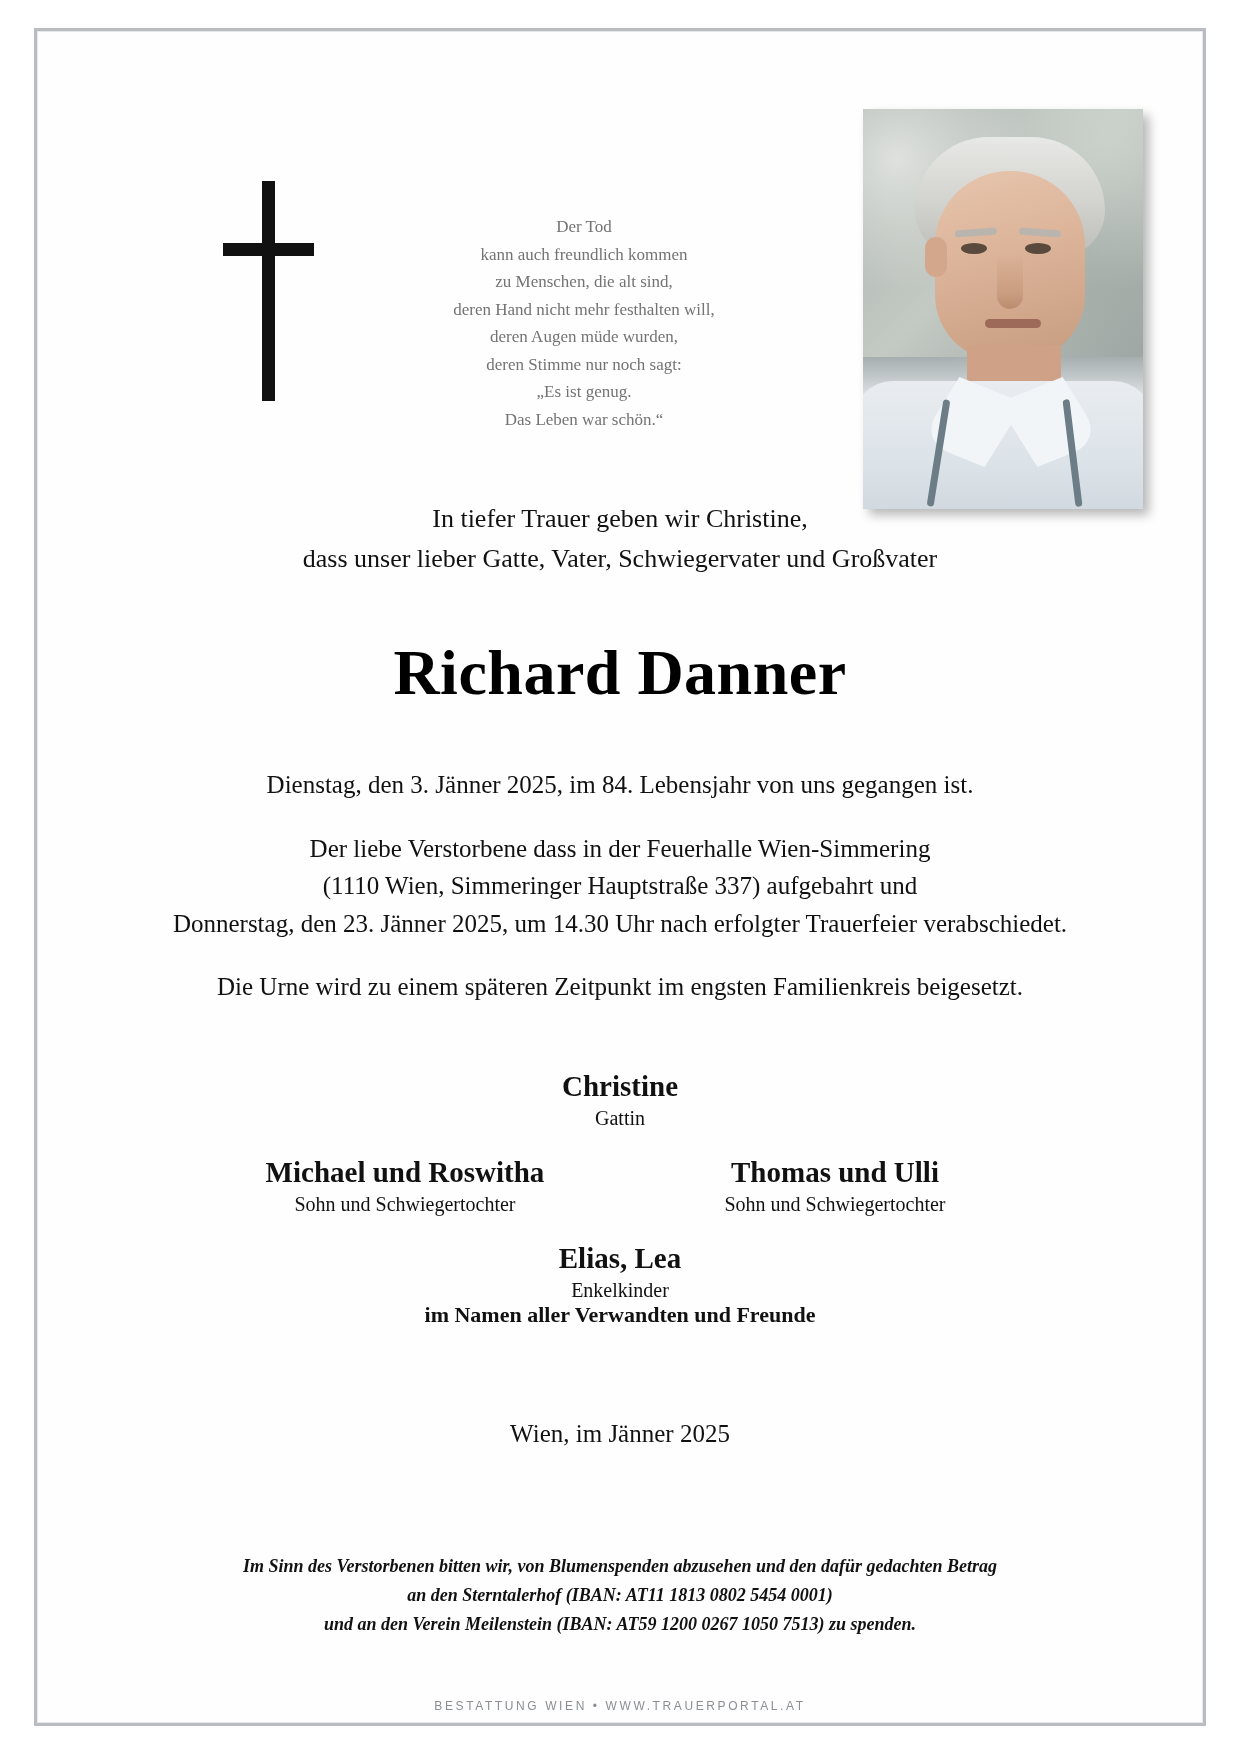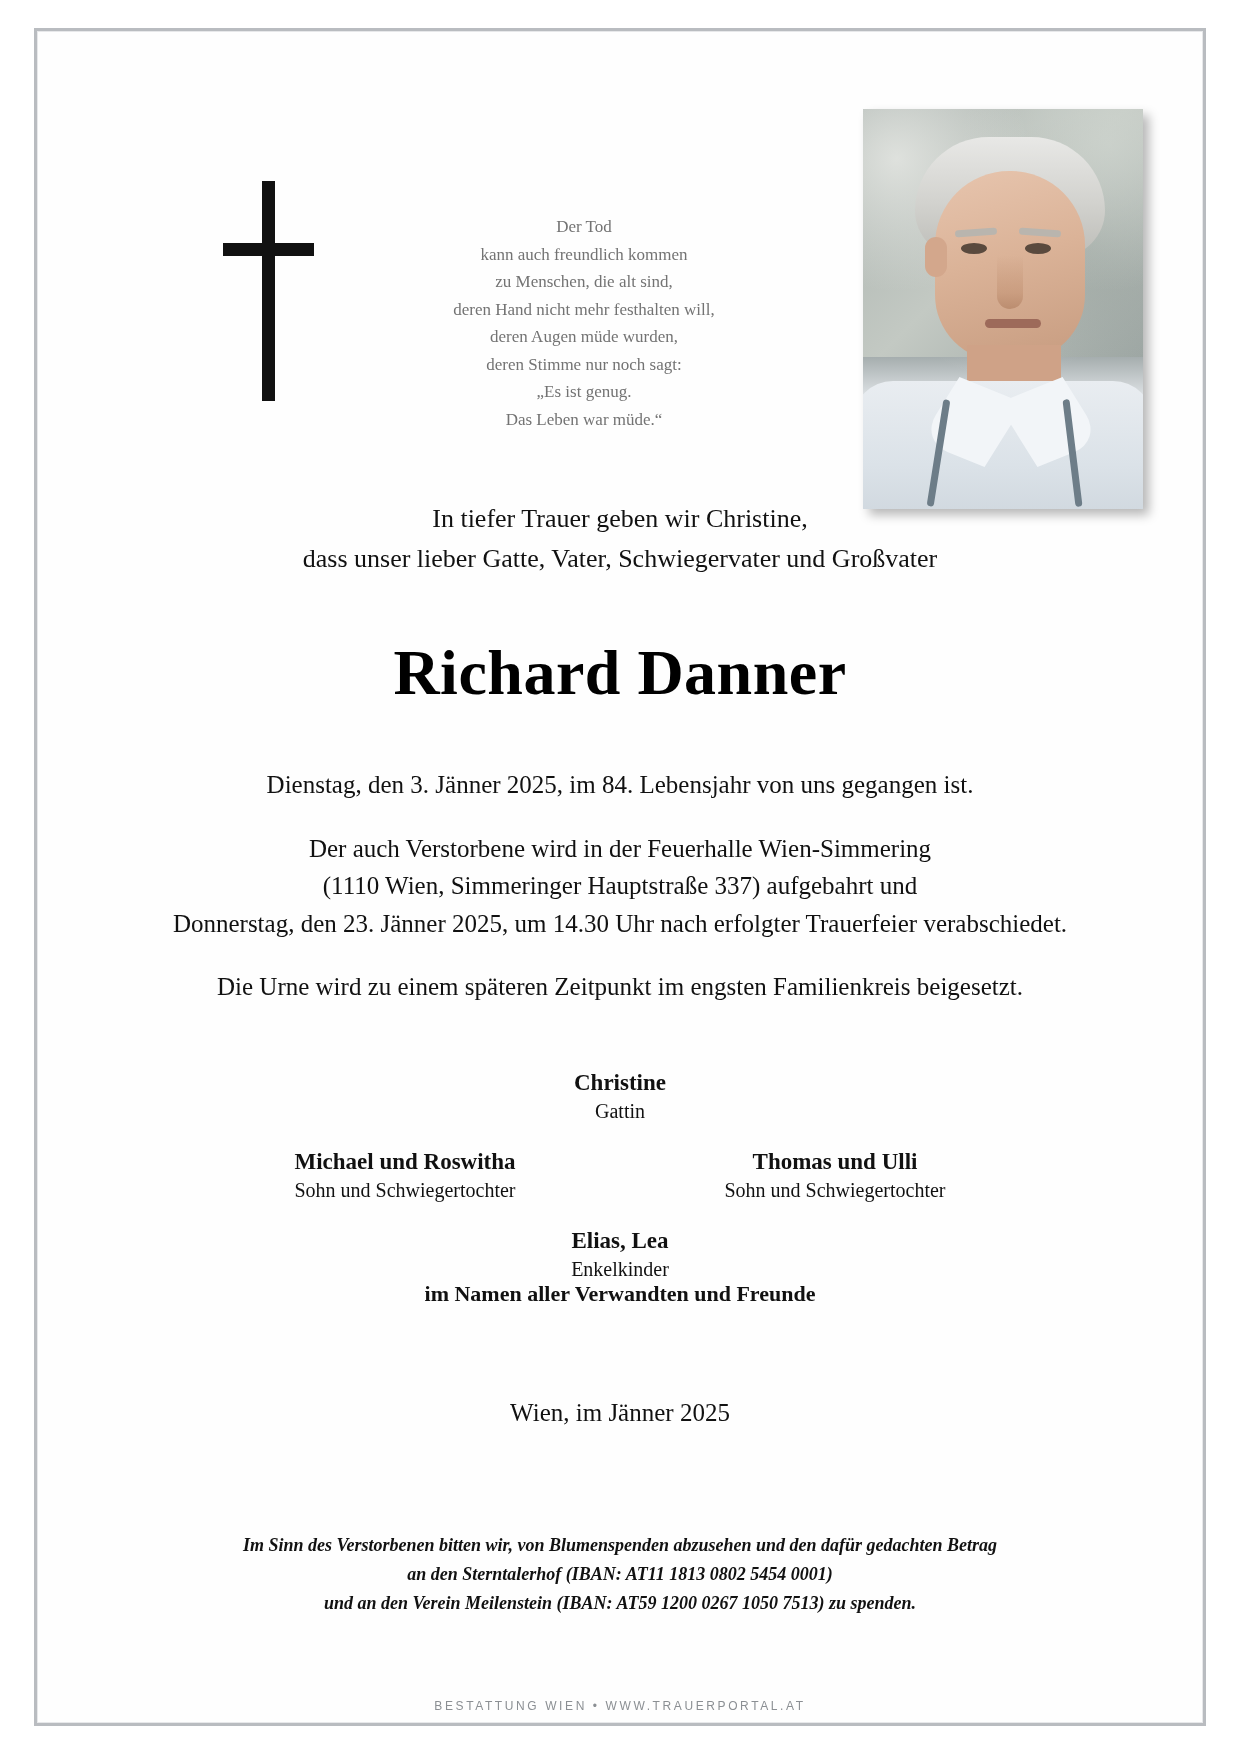--- a/index.html
+++ b/index.html
@@ -223,21 +223,21 @@
     margin-bottom: 26px;
     color: #111;
   }
 
   
   .family {
     margin-top: 64px;
     text-align: center;
   }
   .fam-name {
-    font-size: 23px;
+    font-size: 29px;
     font-weight: bold;
   }
   .fam-role {
     font-size: 20px;
     margin-top: 4px;
   }
   .fam-row {
     display: flex;
     justify-content: center;
     margin-top: 26px;
@@ -295,21 +295,21 @@
         </div>
 
         <div class="verse">
           <div>Der Tod</div>
           <div>kann auch freundlich kommen</div>
           <div>zu Menschen, die alt sind,</div>
           <div>deren Hand nicht mehr festhalten will,</div>
           <div>deren Augen müde wurden,</div>
           <div>deren Stimme nur noch sagt:</div>
           <div>„Es ist genug.</div>
-          <div>Das Leben war müde.“</div>
+          <div>Das Leben war schön.“</div>
         </div>
 
         <div class="portrait-wrap">
           <div class="portrait">
             <div class="bg-blur"></div>
             <div class="hair"></div>
             <div class="face"></div>
             <div class="ear-l"></div>
             <div class="brow-l"></div>
             <div class="brow-r"></div>
@@ -331,21 +331,21 @@
         <div class="intro">
           <div>In tiefer Trauer geben wir Christine,</div>
           <div>dass unser lieber Gatte, Vater, Schwiegervater und Großvater</div>
         </div>
 
         <div class="name">Richard Danner</div>
 
         <div class="para">Dienstag, den 3. Jänner 2025, im 84. Lebensjahr von uns gegangen ist.</div>
 
         <div class="para">
-          <div>Der auch Verstorbene wird in der Feuerhalle Wien-Simmering</div>
+          <div>Der liebe Verstorbene dass in der Feuerhalle Wien-Simmering</div>
           <div>(1110 Wien, Simmeringer Hauptstraße 337) aufgebahrt und</div>
           <div>Donnerstag, den 23. Jänner 2025, um 14.30 Uhr nach erfolgter Trauerfeier verabschiedet.</div>
         </div>
 
         <div class="para">Die Urne wird zu einem späteren Zeitpunkt im engsten Familienkreis beigesetzt.</div>
       </div>
 
       <div class="family">
         <div>
           <div class="fam-name">Christine</div>

